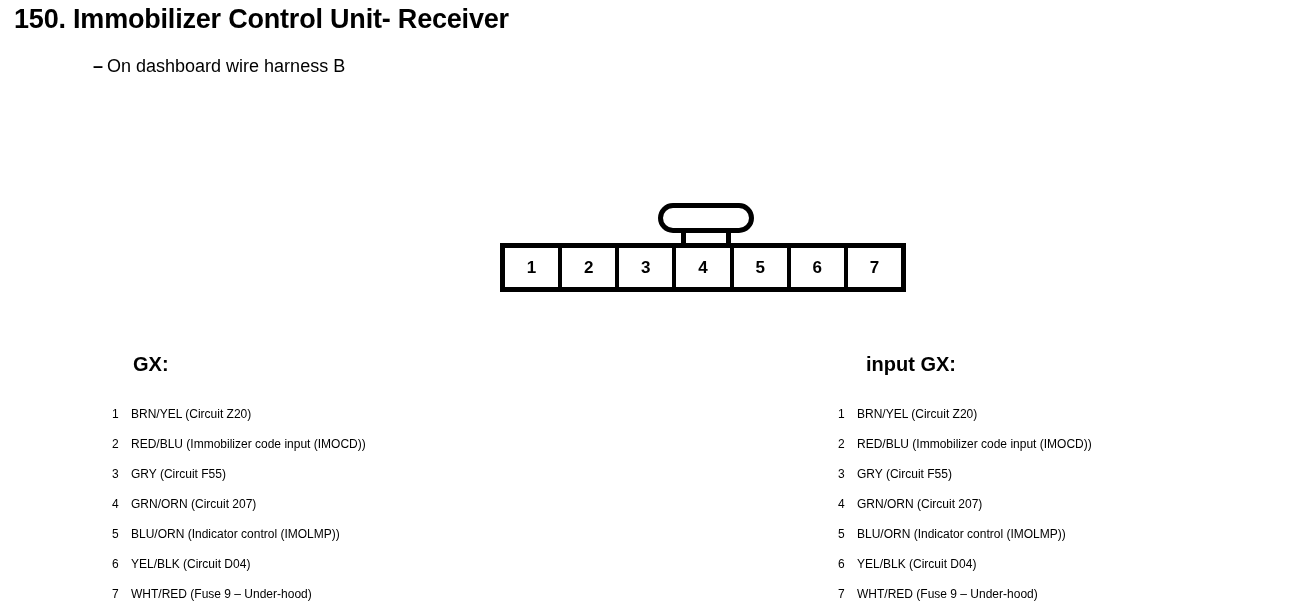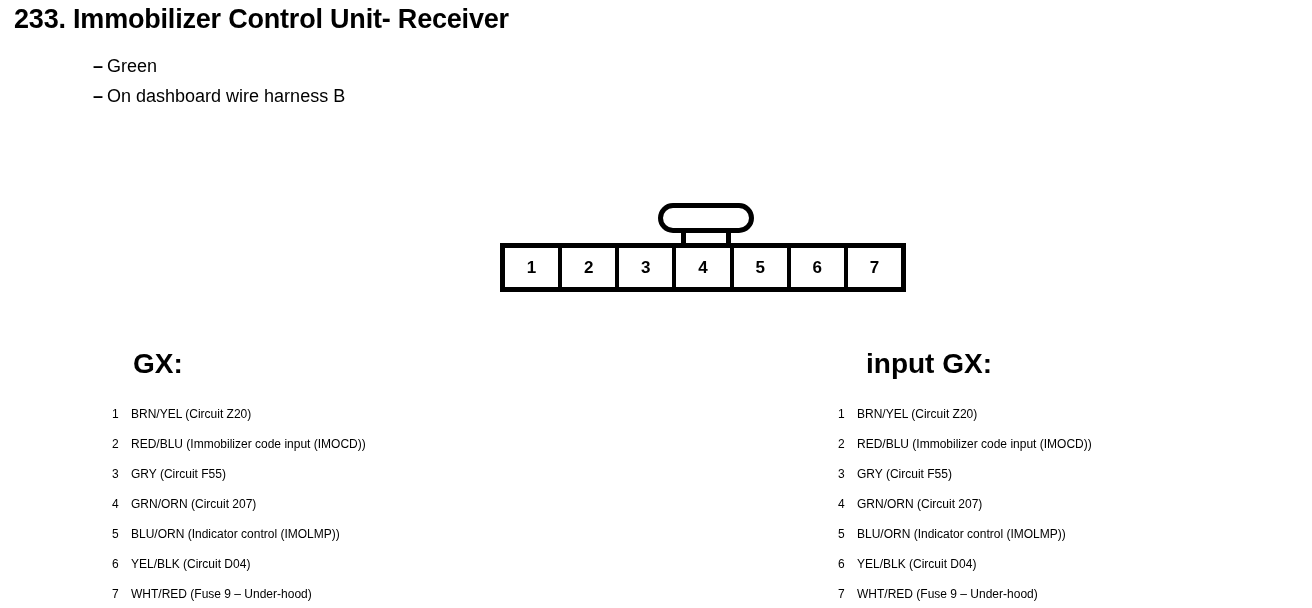--- a/index.html
+++ b/index.html
@@ -111,21 +111,21 @@
 
   
   .pinlist {
     position: absolute;
     top: 352px;
   }
   .pinlist.left  { left: 112px; }
   .pinlist.right { left: 838px; }
 
   .pinlist-heading {
-    font-size: 28px;
+    font-size: 20px;
     font-weight: bold;
     line-height: 24px;
     margin-bottom: 0px;
     white-space: nowrap;
   }
   .pinlist.left  .pinlist-heading { padding-left: 21px; }
   .pinlist.right .pinlist-heading { padding-left: 28px; }
 
   .pin-rows {
     position: absolute;
@@ -144,26 +144,23 @@
     width: 19px;
     text-align: left;
   }
   .pin-row .pin-desc {
     display: inline;
   }
 </style>
 </head>
 <body>
 
-<div class="page-title">233. Immobilizer Control Unit- Receiver</div>
+<div class="page-title">150. Immobilizer Control Unit- Receiver</div>
 
 <div class="notes">
-  <div class="note-line">
-    <span class="note-dash">–</span><span>Green</span>
-  </div>
   <div class="note-line">
     <span class="note-dash">–</span><span>On dashboard wire harness B</span>
   </div>
 </div>
 
 <div class="connector-wrap">
   <div class="latch-pill"></div>
   <div class="latch-neck"></div>
   <div class="connector-body">
     <div class="pin-cell">1</div>

